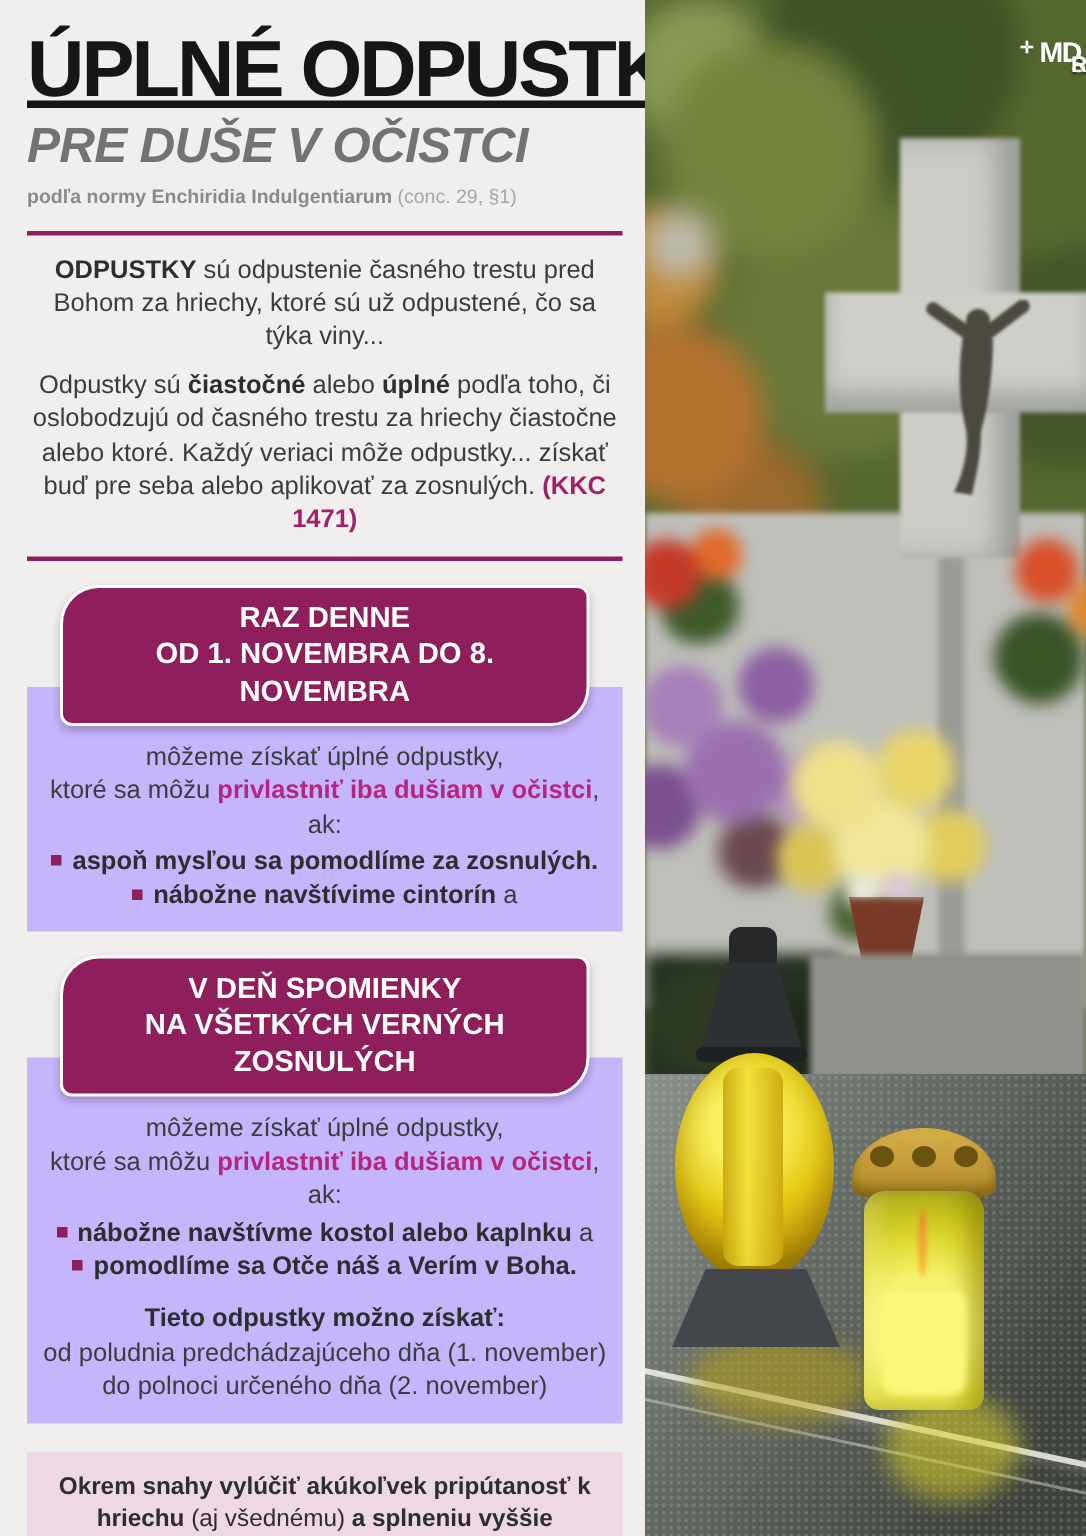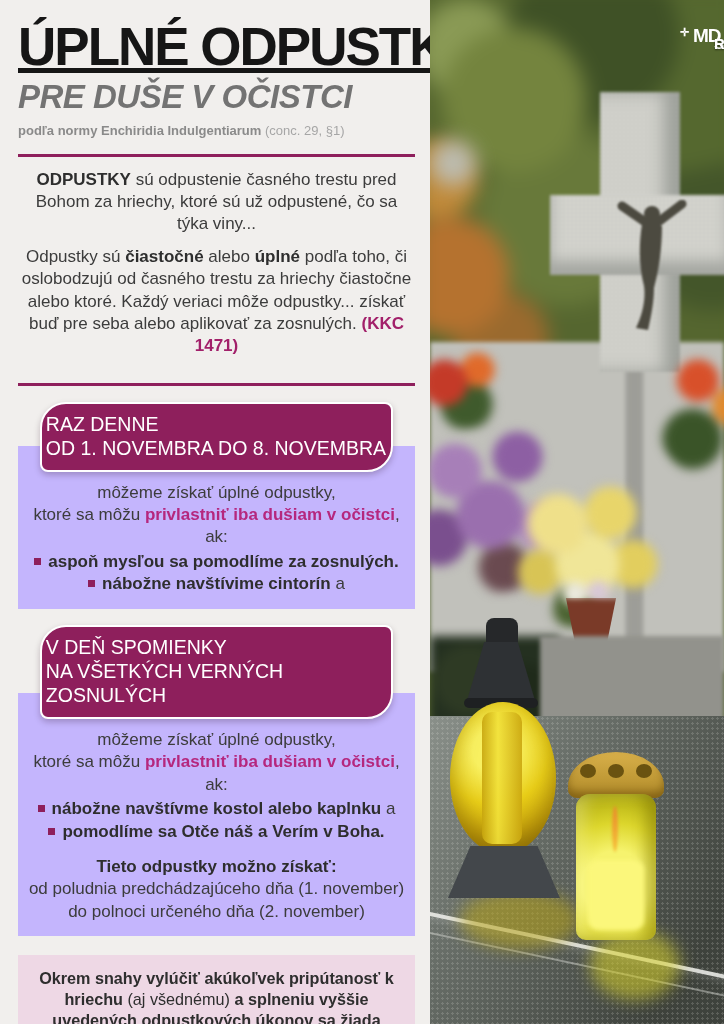--- a/index.html
+++ b/index.html
@@ -8,30 +8,30 @@
   
   .content{position:absolute;left:0;top:0;width:430px;height:1024px;box-sizing:border-box;
            padding:0 15px 0 18px;overflow:hidden;}
   .title{margin-top:20px;font-size:53px;line-height:1.02;font-weight:800;letter-spacing:-2px;
          color:#161616;white-space:nowrap;text-decoration:underline;}
   .subtitle{margin-top:4px;font-size:33px;font-weight:800;letter-spacing:-.5px;color:#737373;white-space:nowrap;font-style:italic;}
   .norm{margin-top:7px;font-size:13px;}
   .norm b{color:#8a8a8a;font-weight:700;}
   .norm span.note{color:#a6a6a6;font-weight:400;}
   .introbox{margin-top:16px;border-top:3px solid #8e1f5c;border-bottom:3px solid #8e1f5c;
-            padding:12px 0 26px;text-align:center;font-size:17px;line-height:1.3;}
+            padding:12px 0 14px;text-align:center;font-size:17px;line-height:1.3;}
   .introbox p{margin:0;}
   .introbox p + p{margin-top:11px;}
   .b{font-weight:700;color:#2e2e2e;}
   .kkc{font-weight:700;color:#a2206a;}
   .accent{font-weight:700;color:#b5277e;}
   
   .section{margin-top:16px;}
   .banner{position:relative;z-index:2;width:89%;margin:0 auto;background:#8e1f5c;color:#fff;
-          font-weight:400;font-size:19.5px;line-height:1.25;padding:8px 4px 9px;
+          text-align:center;font-weight:700;font-size:19.5px;line-height:1.25;padding:8px 4px 9px;
           border:2.5px solid #ffffff;border-radius:26px 8px 26px 8px;box-sizing:border-box;
           box-shadow:0 3px 6px rgba(40,10,30,.25);}
   .graybox{position:relative;z-index:1;margin-top:-26px;background:#c4b5fd;
            padding:36px 8px 13px;text-align:center;font-size:17px;line-height:1.32;}
   .graybox p{margin:0;}
   .blist{margin-top:2px;}
   .bline{font-weight:700;color:#2e2e2e;}
   .bullet-sq{display:inline-block;width:7px;height:7px;background:#8e1f5c;margin-right:7px;
              vertical-align:2px;}
   .note{margin-top:13px;}

